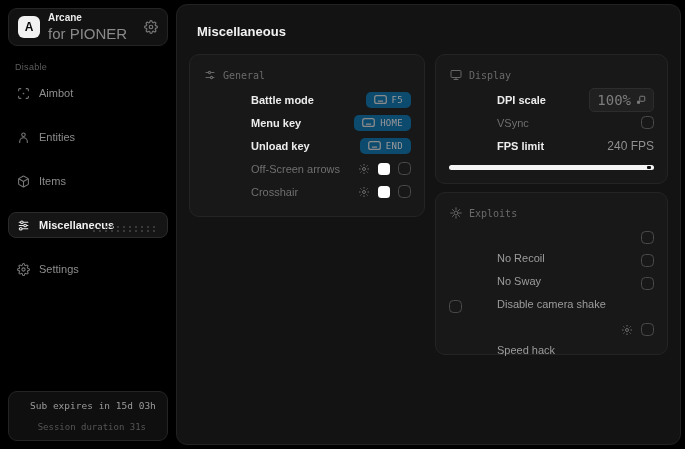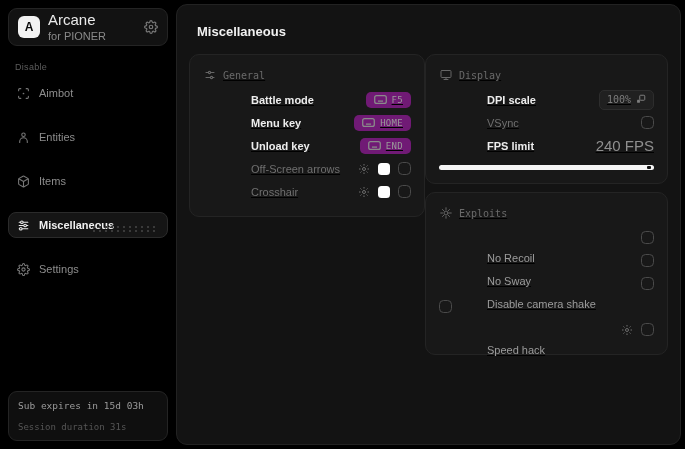--- a/index.html
+++ b/index.html
@@ -6,67 +6,67 @@
   html,body { width:685px; height:449px; background:#000; overflow:hidden;
     font-family:"Liberation Sans", sans-serif; }
   .app { display:flex; width:685px; height:449px; background:#000; padding:4px; gap:4px; }
 
   
   .sidebar { width:168px; display:flex; flex-direction:column; padding:4px; }
   .header-card { height:38px; border:1px solid #242424; background:#121212; border-radius:9px;
     display:flex; align-items:center; padding:0 9px; gap:8px; flex-shrink:0; }
   .logo { width:22px; height:22px; border-radius:6px; background:#f2f2f2; color:#0a0a0a;
     font-weight:700; font-size:12px; display:flex; align-items:center; justify-content:center; }
-  .app-name { font-size:15px; font-weight:400; color:#eaeaea; line-height:1.2; }
-  .app-sub { font-size:11px; color:#8a8a8a; line-height:1.2; margin-top:1px; }
+  .app-name { font-size:10px; font-weight:700; color:#eaeaea; line-height:1.2; }
+  .app-sub { font-size:15px; color:#8a8a8a; line-height:1.2; margin-top:1px; }
   .header-gear { margin-left:auto; color:#7a7a7a; display:flex; cursor:pointer; }
   .category { font-size:9px; color:#5c5c5c; margin:16px 0 8px 7px; letter-spacing:.3px; }
   .nav { display:flex; flex-direction:column; gap:18px; }
   .nav-item { height:26px; display:flex; align-items:center; gap:9px; padding:0 8px;
     border-radius:8px; color:#8d8d8d; font-size:11px; border:1px solid transparent; cursor:pointer; }
   .nav-item .nicon { display:flex; color:#777; }
   .nav-item.active { color:#f0f0f0; font-weight:700; background:#151515; border-color:#2b2b2b;
     position:relative; overflow:hidden; }
   .nav-item.active .nicon { color:#e8e8e8; }
   .nav-item.active .dots { position:absolute; right:10px; bottom:3px; width:66px; height:9px;
     background-image:radial-gradient(circle, #3a3a3a 1px, transparent 1.3px);
     background-size:6px 4px; }
   .status-card { margin-top:auto; border:1px solid #242424; background:#0f0f0f; border-radius:9px;
-    padding:8px 9px; font-family:"DejaVu Sans Mono", monospace; }
+    padding:8px 21px; font-family:"DejaVu Sans Mono", monospace;text-align:right; }
   .status-line1 { font-size:9.5px; color:#9b9b9b; white-space:nowrap; }
   .status-line2 { font-size:9px; color:#565656; margin-top:11px; white-space:nowrap; }
 
   
   .main { flex:1; background:#131313; border:1px solid #222; border-radius:11px;
     padding:14px 12px 12px; display:flex; flex-direction:column; }
   .page-title { font-size:13px; font-weight:700; color:#f2f2f2; margin:5px 0 15px 8px; }
-  .columns { display:flex; align-items:flex-start;text-decoration:underline; }
+  .columns { display:flex; gap:10px; align-items:flex-start; }
   .col-left { width:236px; flex-shrink:0; }
   .col-right { flex:1; display:flex; flex-direction:column; gap:8px; }
   .card { background:#181818; border:1px solid #242424; border-radius:10px; padding:10px 13px 13px; }
   .card-header { display:flex; align-items:center; gap:7px; color:#6a6a6a;
     font-family:"DejaVu Sans Mono", monospace; font-size:10px; margin:4px 0 7px 1px; }
   .card-header .hicon { display:flex; color:#666; }
   .row { height:23px; display:flex; align-items:center; justify-content:space-between; }
   .row-label { font-size:11px; color:#ededed; font-weight:600;padding-left:48px; }
   .row-label.dim { color:#6f6f6f; font-weight:400; }
   .row-label.mid { color:#9c9c9c; font-weight:400;margin-top:40px; }
   .controls { display:flex; align-items:center; gap:8px; }
-  .kbd { display:flex; align-items:center; gap:5px; background:#701a75; border-radius:5px;
+  .kbd { display:flex; align-items:center; gap:5px; background:#0c4a6e; border-radius:5px;
     padding:3px 8px; color:#9a9a9a; font-size:9px; font-family:"DejaVu Sans Mono", monospace;
     letter-spacing:.3px; cursor:pointer; }
   .kbd .kicon { display:flex; color:#8a8a8a; }
   .badge { display:flex; align-items:center; gap:5px; background:#202020; border:1px solid #2d2d2d;
-    border-radius:5px; padding:3px 7px; color:#7d7d7d; font-size:10px;
+    border-radius:5px; padding:3px 7px; color:#7d7d7d; font-size:14px;
     font-family:"DejaVu Sans Mono", monospace; cursor:pointer; }
   .checkbox { width:13px; height:13px; border:1.5px solid #4a4a4a; border-radius:4.5px;
     background:transparent; cursor:pointer; flex-shrink:0; }
   .swatch { width:12px; height:12px; border-radius:3.5px; background:#fff; cursor:pointer; flex-shrink:0; }
   .row-gear { color:#6e6e6e; display:flex; cursor:pointer; }
-  .fps-value { font-size:15px; color:#8f8f8f; }
+  .fps-value { font-size:12px; color:#8f8f8f; }
   .slider { margin-top:8px; height:5px; border-radius:3px; background:#f5f5f5; position:relative; cursor:pointer; }
   .slider-knob { position:absolute; right:3px; top:1px; width:4px; height:3px; background:#111;
     border-radius:1px; }
 </style>
 </head>
 <body>
 
 <div class="app">
 
   <div class="sidebar">

